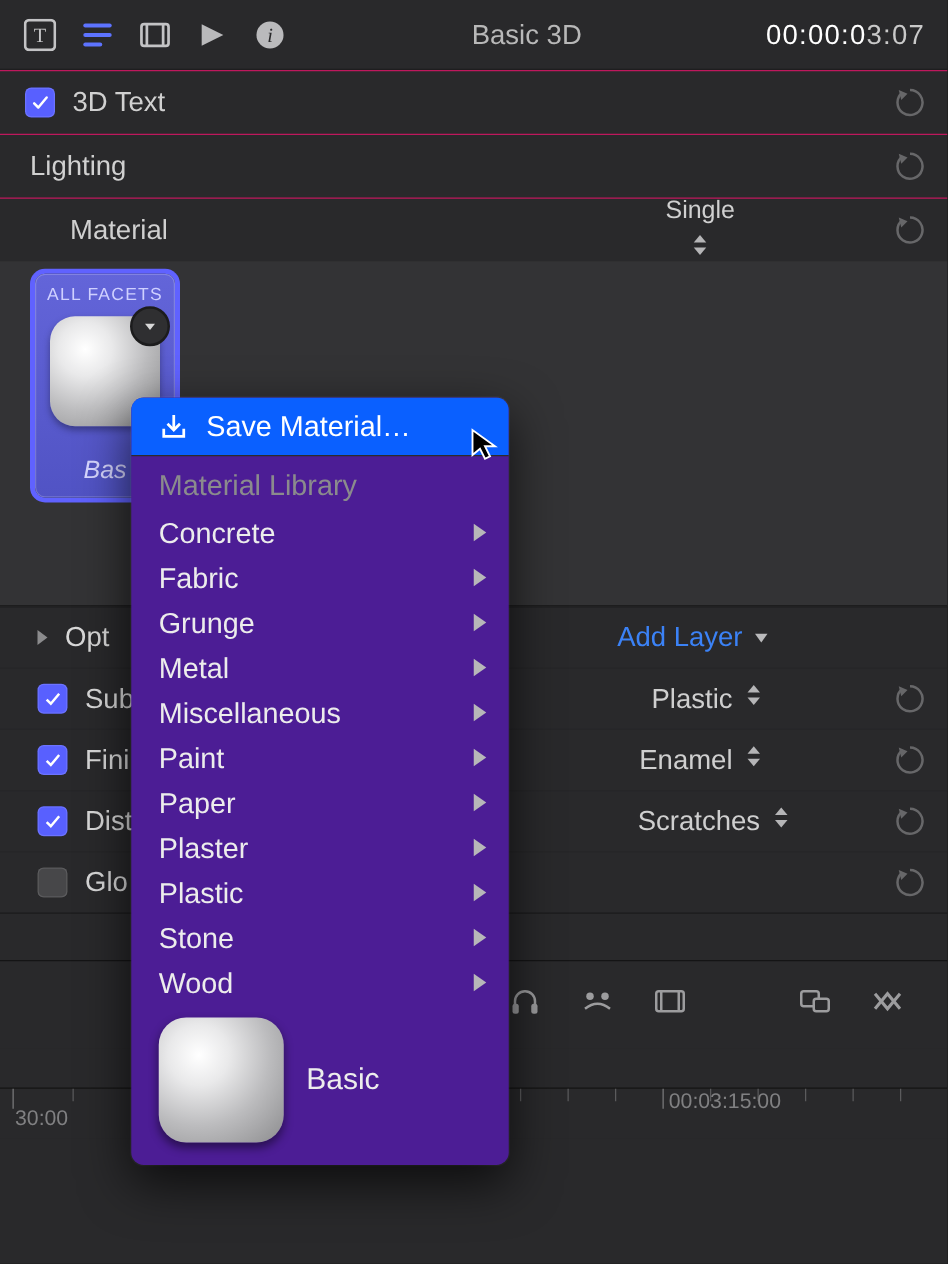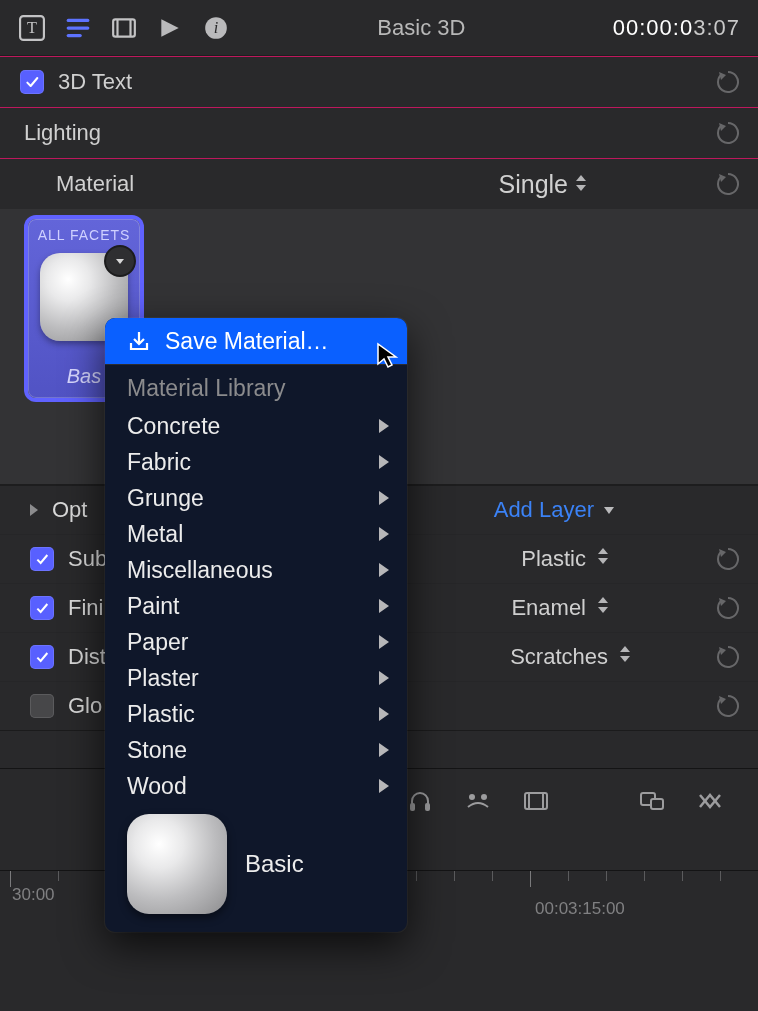--- a/index.html
+++ b/index.html
@@ -57,22 +57,22 @@
   
   .section{
     border-top:1px solid #be185d;
   }
   .srow{
     display:flex;align-items:center;height:50px;
     padding:0 18px 0 20px;gap:14px;
   }
   .srow .label{flex:1;color:#d0d0d0;}
   .srow .valueselect{
-    color:#d0d0d0;font-size:25px;
-    display:flex;align-items:center;gap:6px;
+    color:#d0d0d0;font-size:20px;
+    display:flex;align-items:center;gap:6px;flex-direction:column;
   }
   .resetbtn svg{width:24px;height:24px;}
   .resetbtn{opacity:0.55;display:flex;align-items:center;}
   .check{
     width:24px;height:24px;border-radius:5px;
     background:#5860ff;
     display:flex;align-items:center;justify-content:center;flex:0 0 auto;
     box-shadow:inset 0 0 0 1px rgba(255,255,255,0.12);
   }
   .check.empty{background:#474749;box-shadow:inset 0 0 0 1px #5b5b5d;}
@@ -159,21 +159,21 @@
     position:absolute;left:0;right:0;top:0;height:100%;
   }
   .tickmarks .tk{position:absolute;top:0;width:1px;height:10px;background:#5b5b5d;}
   .tickmarks .tk.big{height:16px;background:#7a7a7c;}
 
   
   .popup{
     position:absolute;
     left:105px;top:318px;
     width:302px;
-    background:#0f172a;
+    background:#4c1d95;
     border-radius:10px;
     box-shadow:0 14px 40px rgba(0,0,0,0.7), 0 0 0 1px rgba(255,255,255,0.06);
     overflow:hidden;
     padding-bottom:18px;
   }
   .popup .mi{
     height:36px;display:flex;align-items:center;
     padding:0 22px;gap:14px;font-size:23px;color:#ececec;
     position:relative;
   }
@@ -458,21 +458,21 @@
       <div class="tk" style="left:454px"></div>
       <div class="tk" style="left:492px"></div>
       <div class="tk big" style="left:530px"></div>
       <div class="tk" style="left:568px"></div>
       <div class="tk" style="left:606px"></div>
       <div class="tk" style="left:644px"></div>
       <div class="tk" style="left:682px"></div>
       <div class="tk" style="left:720px"></div>
     </div>
     <span class="ticklabel" style="left:12px;top:14px">30:00</span>
-    <span class="ticklabel" style="left:535px;top:28px">00:03:15:00</span>
+    <span class="ticklabel" style="left:535px;top:0">00:03:15:00</span>
   </div>
 
   <div class="popup">
     <div class="mi sel">
       <svg width="24" height="24" viewBox="0 0 24 24">
           <path d="M4 14 v6 h16 v-6" fill="none" stroke="#fff" stroke-width="2.2"></path>
           <path d="M12 3 v12" stroke="#fff" stroke-width="2.2"></path>
           <polyline points="7,10 12,15 17,10" fill="none" stroke="#fff" stroke-width="2.2"></polyline>
         </svg>
       <span>Save Material…</span>

